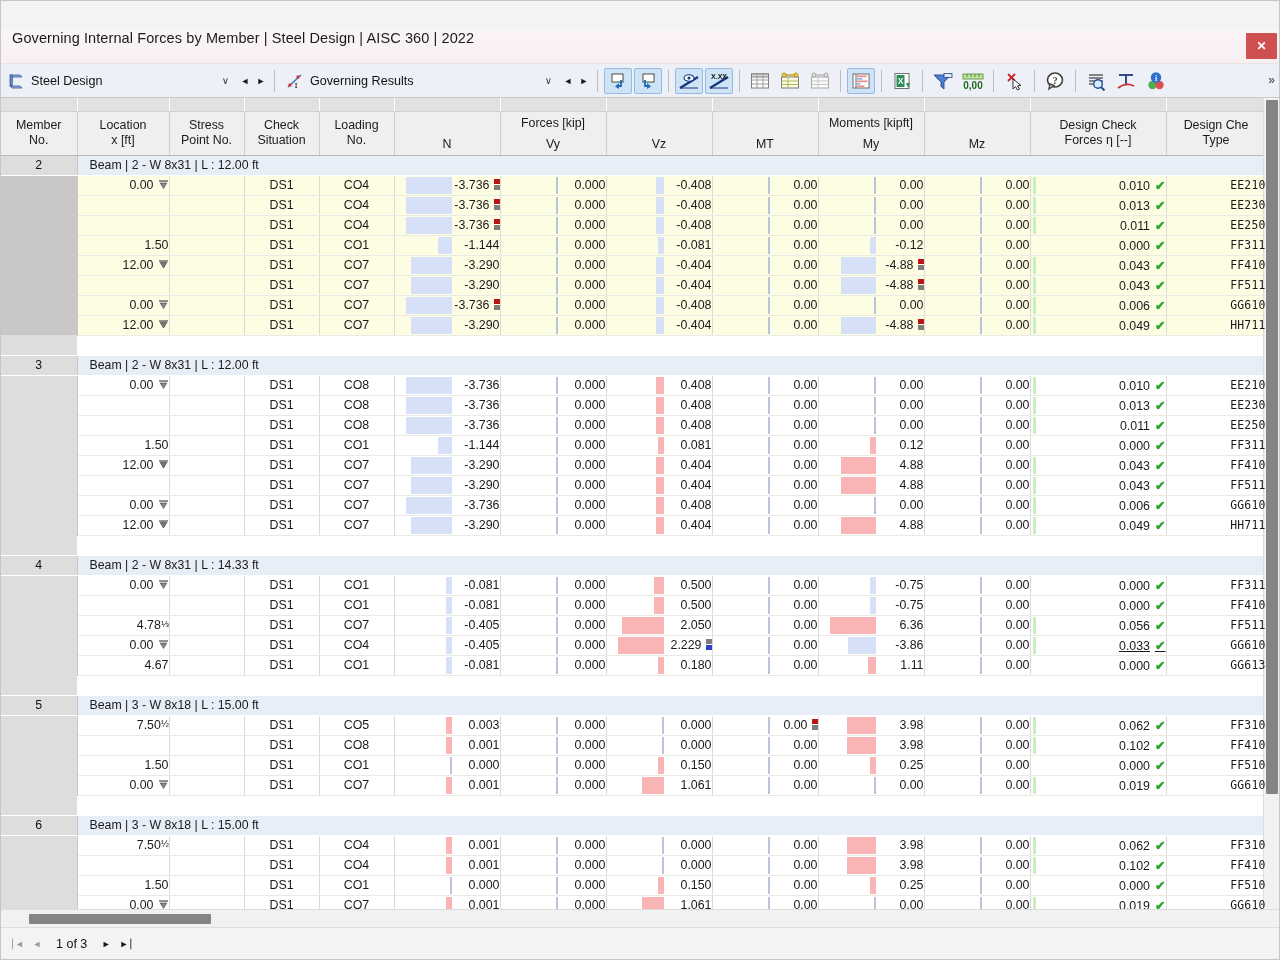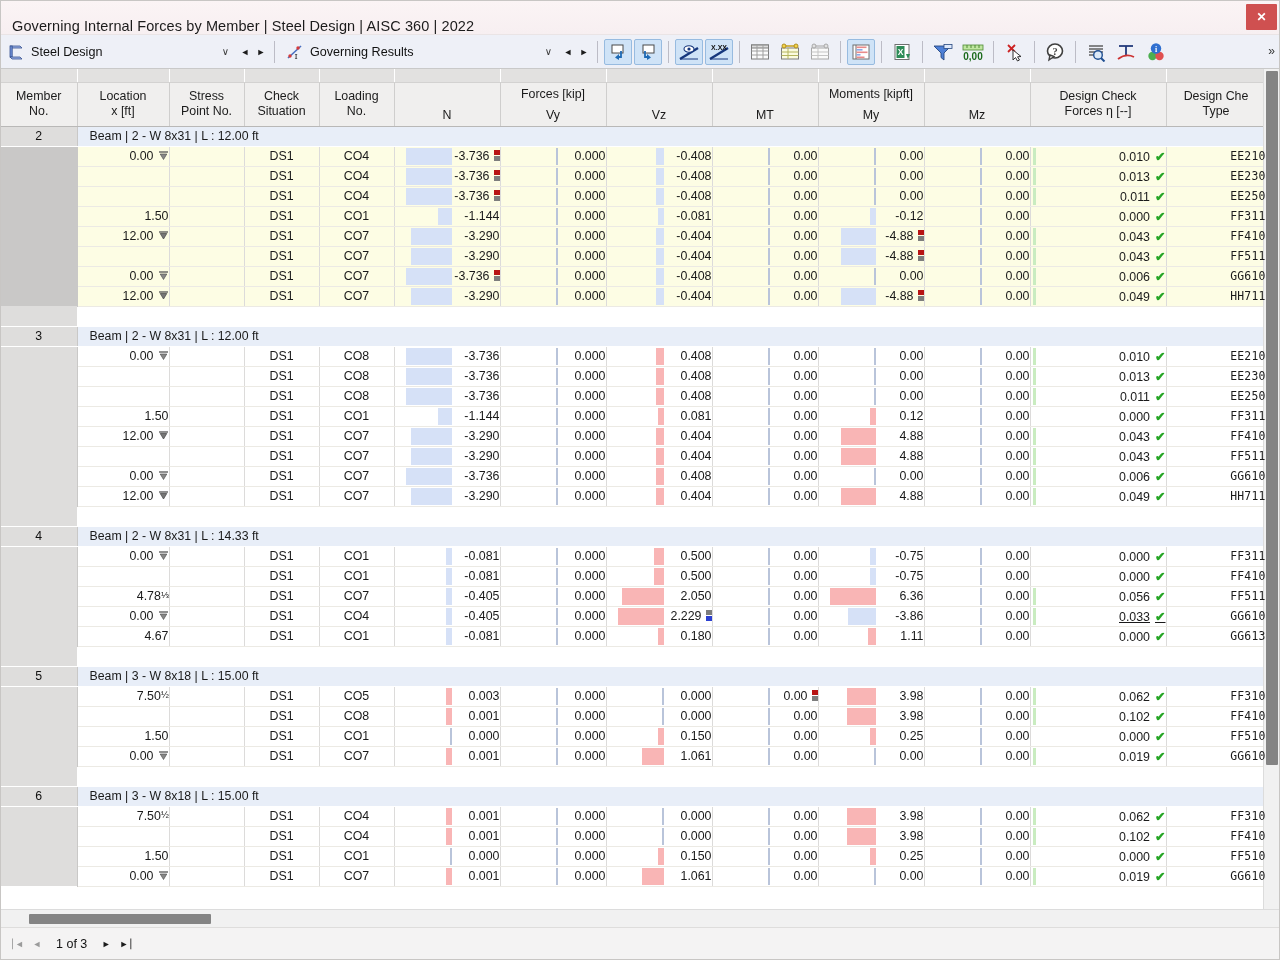--- a/index.html
+++ b/index.html
@@ -15,23 +15,24 @@
     position: relative;
     background: #f4f3f3;
     border: 1px solid #c8c6c4;
     display: flex; flex-direction: column;
   }
 
   
   .titlebar {
     height: 22px; min-height: 34px;
     background: linear-gradient(to bottom,#fbf4f5,#f7eff1);
-    display: flex; align-items: flex-end;
+    display: flex; align-items: flex-start;
     position: relative;
     border-bottom: 1px solid #eae4e5;
+    margin-top: 29px;
   }
   .titlebar .title {
     font-size: 14.5px; color: #1b1b1b;
     padding-left: 11px; letter-spacing: .1px;
     white-space: nowrap;
   }
   .winclose {
     position: absolute; right: 2px; top: 3px;
     width: 31px; height: 26px;
     background: #cf5050; color: #fff;

